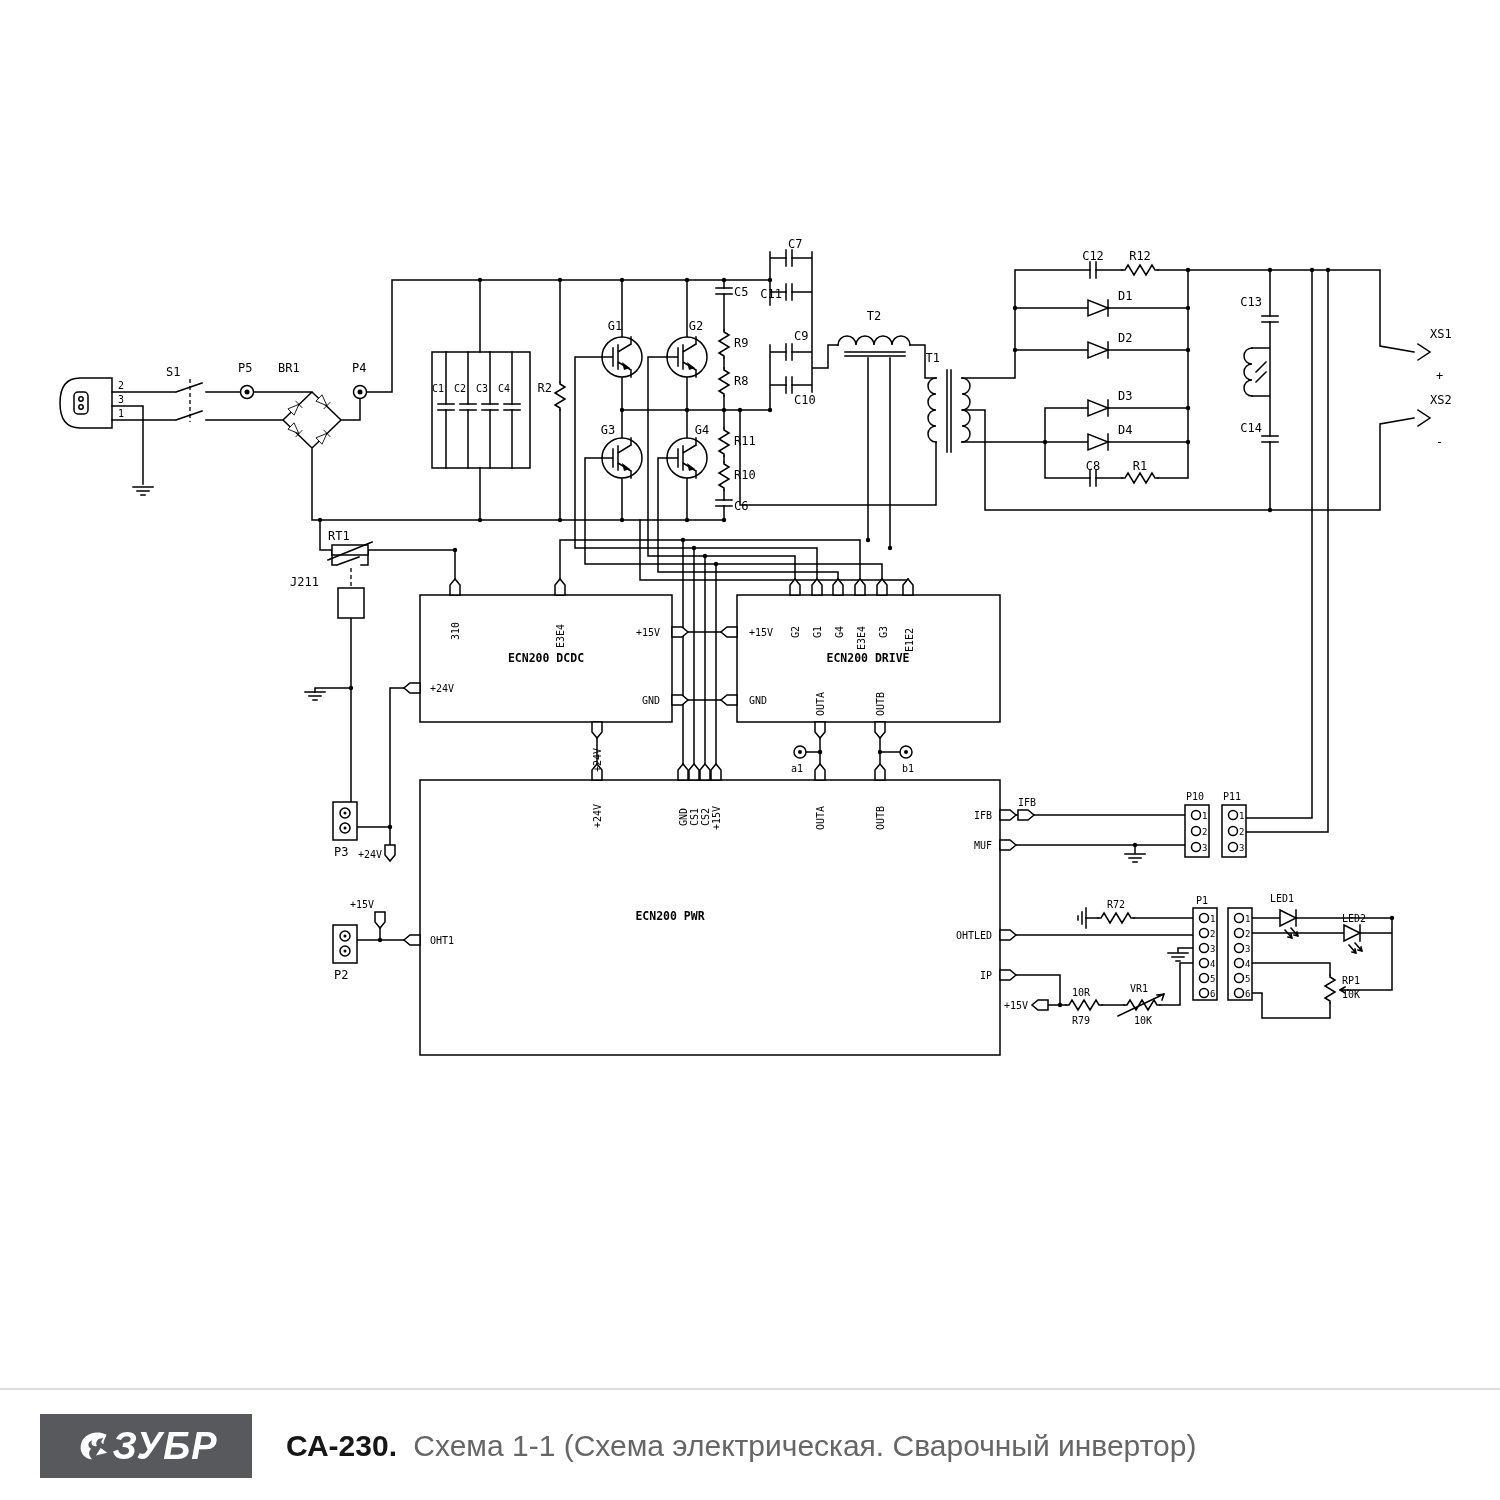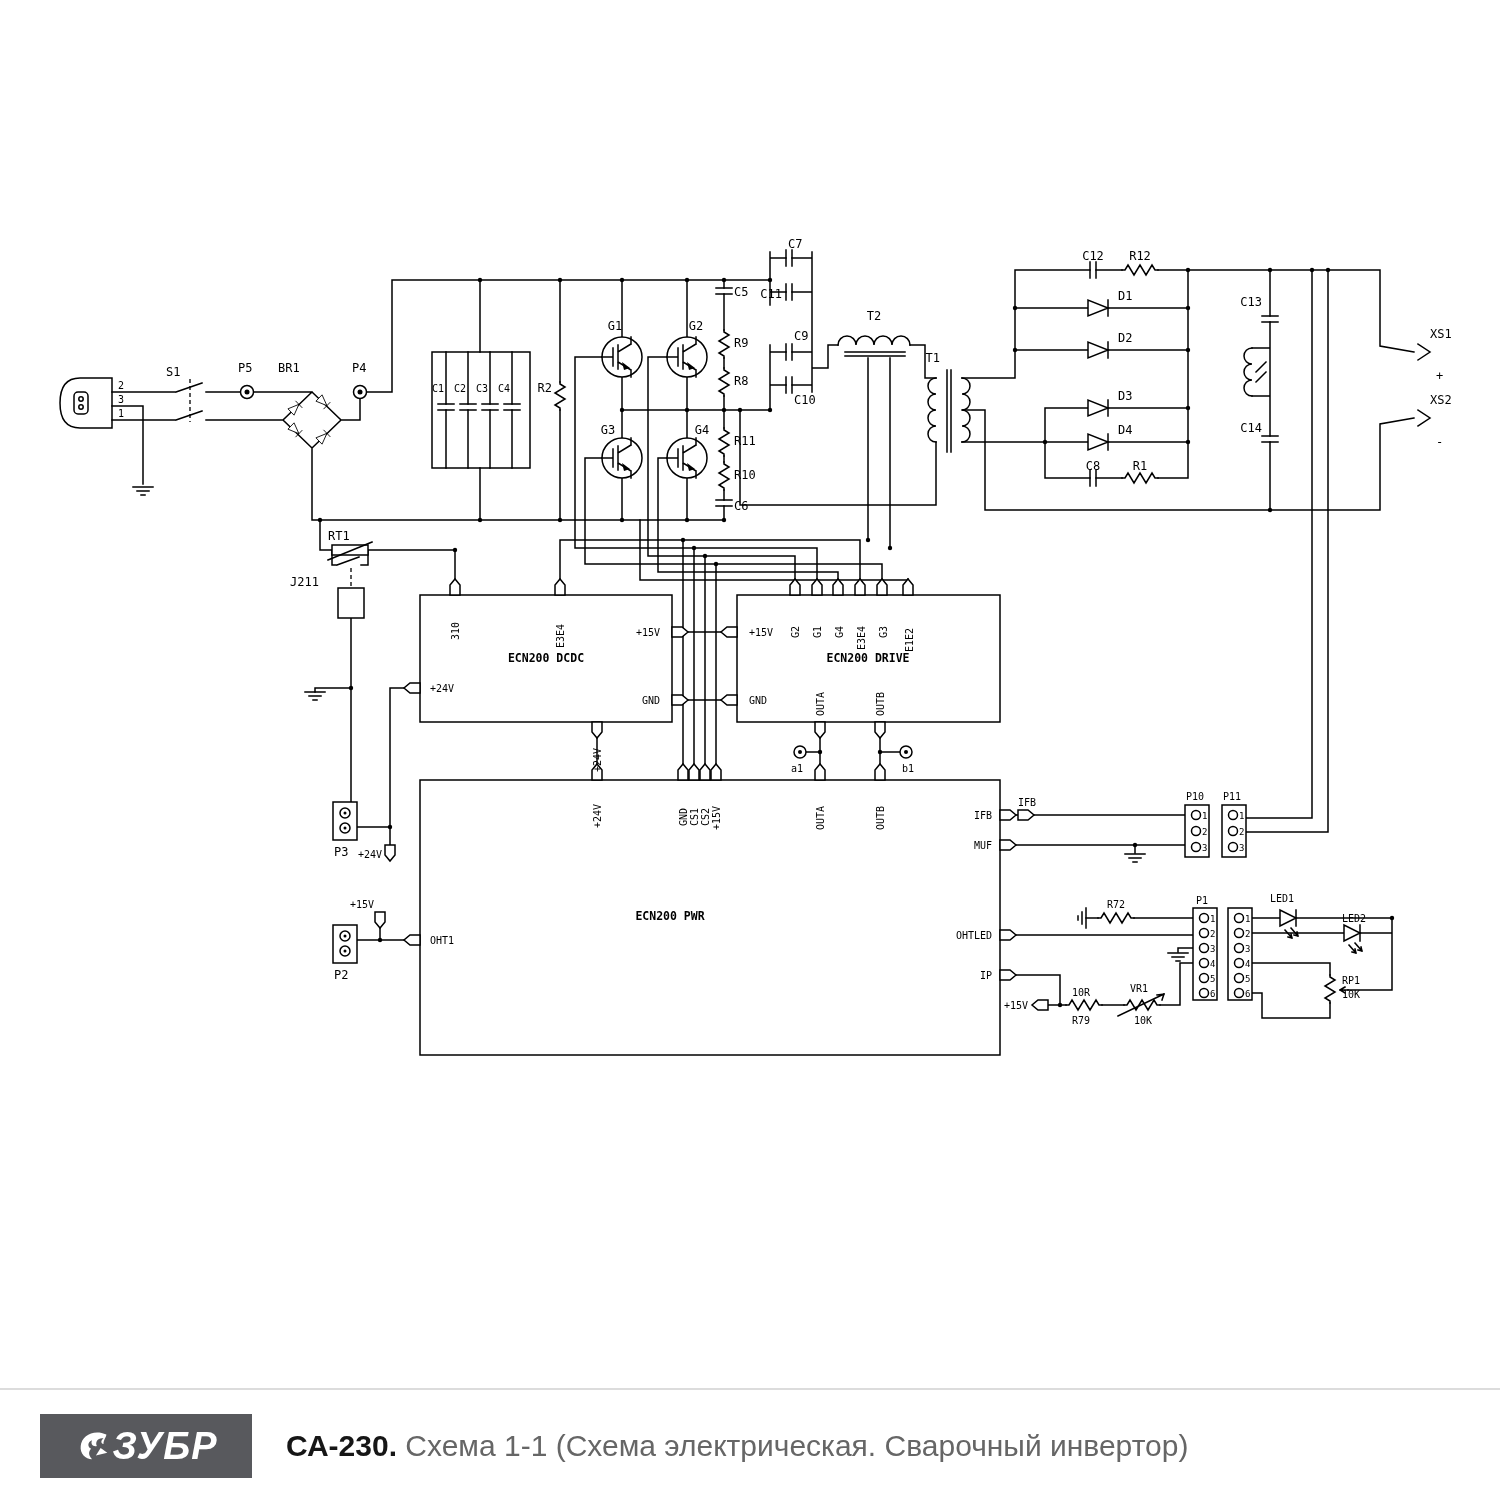--- a/index.html
+++ b/index.html
@@ -17,21 +17,21 @@
   .comp{stroke:#000;stroke-width:1.5;fill:#fff}
   .dot{fill:#000;stroke:none}
   
   .footer{position:absolute;left:0;top:1388px;width:1500px;height:112px;background:#fff}
   .footer-rule{height:2px;background:#dcdcdc}
   .footer-row{display:flex;align-items:center;padding:24px 0 0 40px}
   .logo{width:212px;height:64px;background:#58595d;color:#fff;display:flex;align-items:center;justify-content:center;flex:none}
   .logo span{font-style:italic;font-weight:bold;font-size:38px;letter-spacing:1px;font-family:"Liberation Sans",sans-serif}
   .caption{margin-left:34px;font-size:30px;white-space:nowrap}
   .model{font-weight:bold;color:#161616}
-  .subtitle{color:#666;}
+  .subtitle{color:#666;margin-left:8px}
 </style>
 </head>
 <body>
 
 <svg class="schematic" width="1500" height="1388" viewBox="0 0 1500 1388" xmlns="http://www.w3.org/2000/svg">
   <defs>
     <path id="res-v" class="iw" d="M0 0 v2 l5 3 l-10 6 l10 6 l-10 6 l5 3 v2"></path>
     <path id="res-h" class="iw" d="M0 0 h3 l3 -5 l6 10 l6 -10 l6 10 l6 -10 l3 5 h3"></path>
     <path id="pin" class="comp" d="M-5 0 V-10 L0 -16 L5 -10 V0 Z"></path>
     <path id="gnd" class="iw" d="M-10 0 H10 M-6 4 H6 M-2 8 H2"></path>

